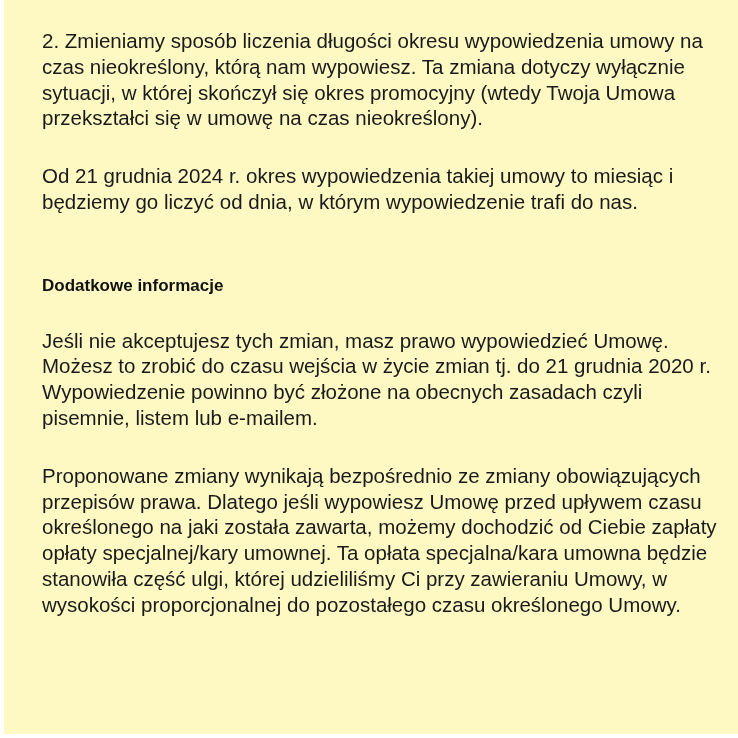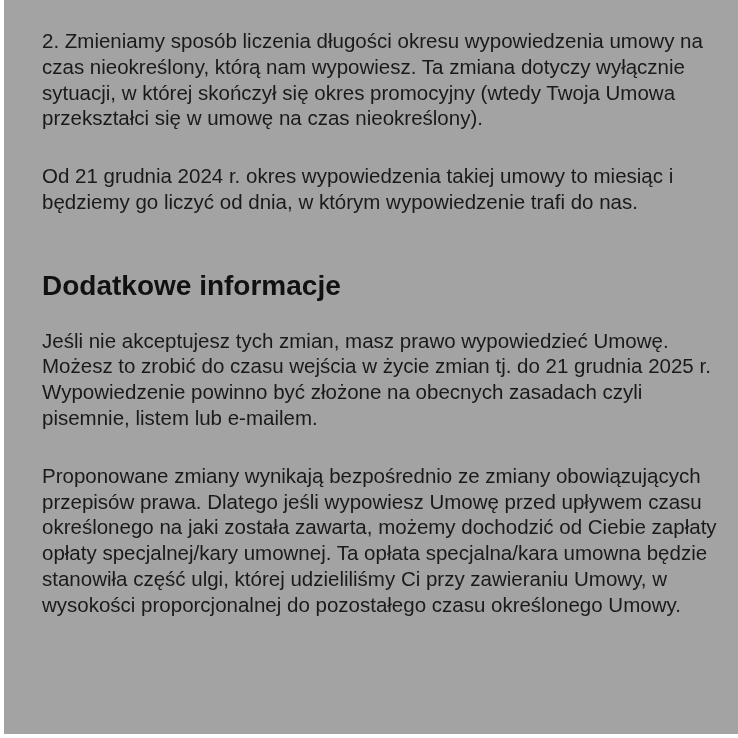--- a/index.html
+++ b/index.html
@@ -12,21 +12,21 @@
       height: 738px;
       overflow: hidden;
       position: relative;
     }
     .panel {
       position: absolute;
       left: 4px;
       top: 0;
       width: 734px;
       height: 734px;
-      background: #a3a3a3;
+      background: #fef9c3;
       box-sizing: border-box;
       padding: 28px 20px 0 38px;
       font-family: "Liberation Sans", sans-serif;
       font-size: 20.5px;
       line-height: 25.8px;
       color: #1a1a1a;
     }
     .para {
       margin: 0;
     }
@@ -40,18 +40,18 @@
     }
   </style>
 </head>
 <body>
 
 <div class="panel">
   <p class="para">2. Zmieniamy sposób liczenia długości okresu wypowiedzenia umowy na czas nieokreślony, którą nam wypowiesz. Ta zmiana dotyczy wyłącznie sytuacji, w której skończył się okres promocyjny (wtedy Twoja Umowa przekształci się w umowę na czas nieokreślony).</p>
   <div class="gap-1"></div>
   <p class="para">Od 21 grudnia 2024 r. okres wypowiedzenia takiej umowy to miesiąc i będziemy go liczyć od dnia, w którym wypowiedzenie trafi do nas.</p>
   <div class="gap-2"></div>
-  <h3 class="heading" style="font-size:28px;line-height:25.8px;">Dodatkowe informacje</h3>
+  <h3 class="heading" style="font-size:17px;line-height:25.8px;">Dodatkowe informacje</h3>
   <div class="gap-3"></div>
-  <p class="para">Jeśli nie akceptujesz tych zmian, masz prawo wypowiedzieć Umowę. Możesz to zrobić do czasu wejścia w życie zmian tj. do 21 grudnia 2025 r. Wypowiedzenie powinno być złożone na obecnych zasadach czyli pisemnie, listem lub e-mailem.</p>
+  <p class="para">Jeśli nie akceptujesz tych zmian, masz prawo wypowiedzieć Umowę. Możesz to zrobić do czasu wejścia w życie zmian tj. do 21 grudnia 2020 r. Wypowiedzenie powinno być złożone na obecnych zasadach czyli pisemnie, listem lub e-mailem.</p>
   <div class="gap-1"></div>
   <p class="para">Proponowane zmiany wynikają bezpośrednio ze zmiany obowiązujących przepisów prawa. Dlatego jeśli wypowiesz Umowę przed upływem czasu określonego na jaki została zawarta, możemy dochodzić od Ciebie zapłaty opłaty specjalnej/kary umownej. Ta opłata specjalna/kara umowna będzie stanowiła część ulgi, której udzieliliśmy Ci przy zawieraniu Umowy, w wysokości proporcjonalnej do pozostałego czasu określonego Umowy.</p>
 </div>
 
 </body></html>

